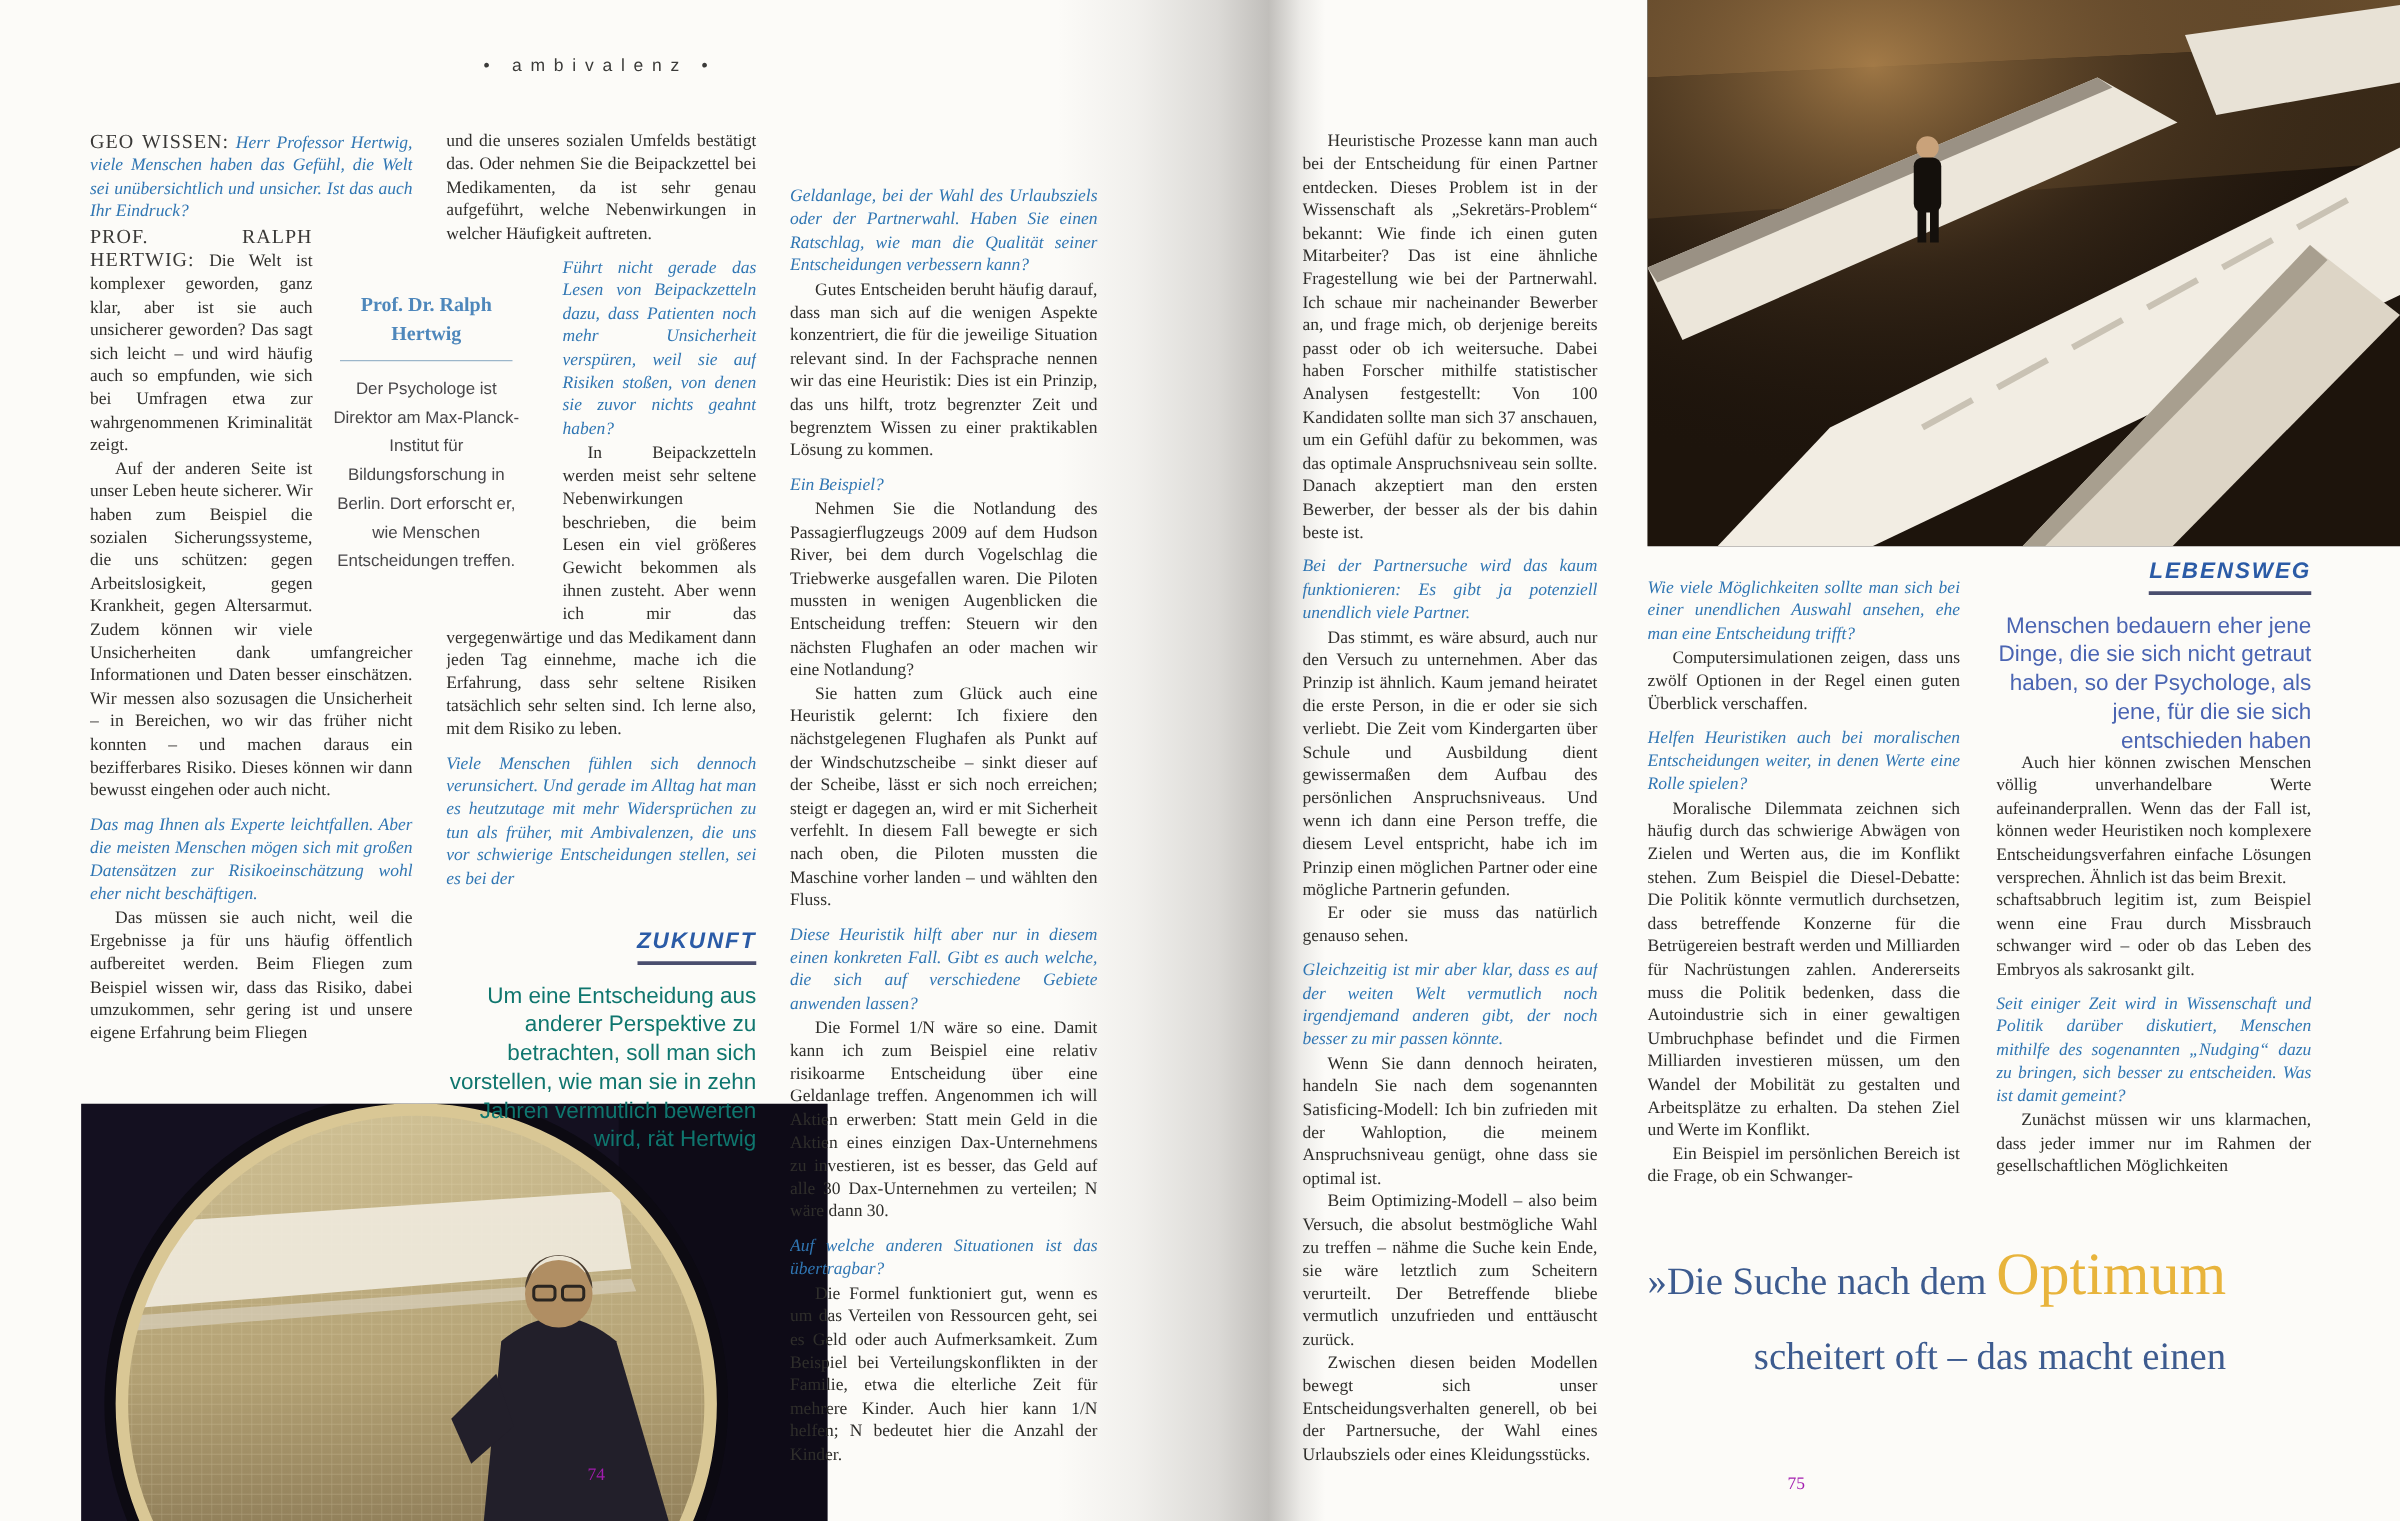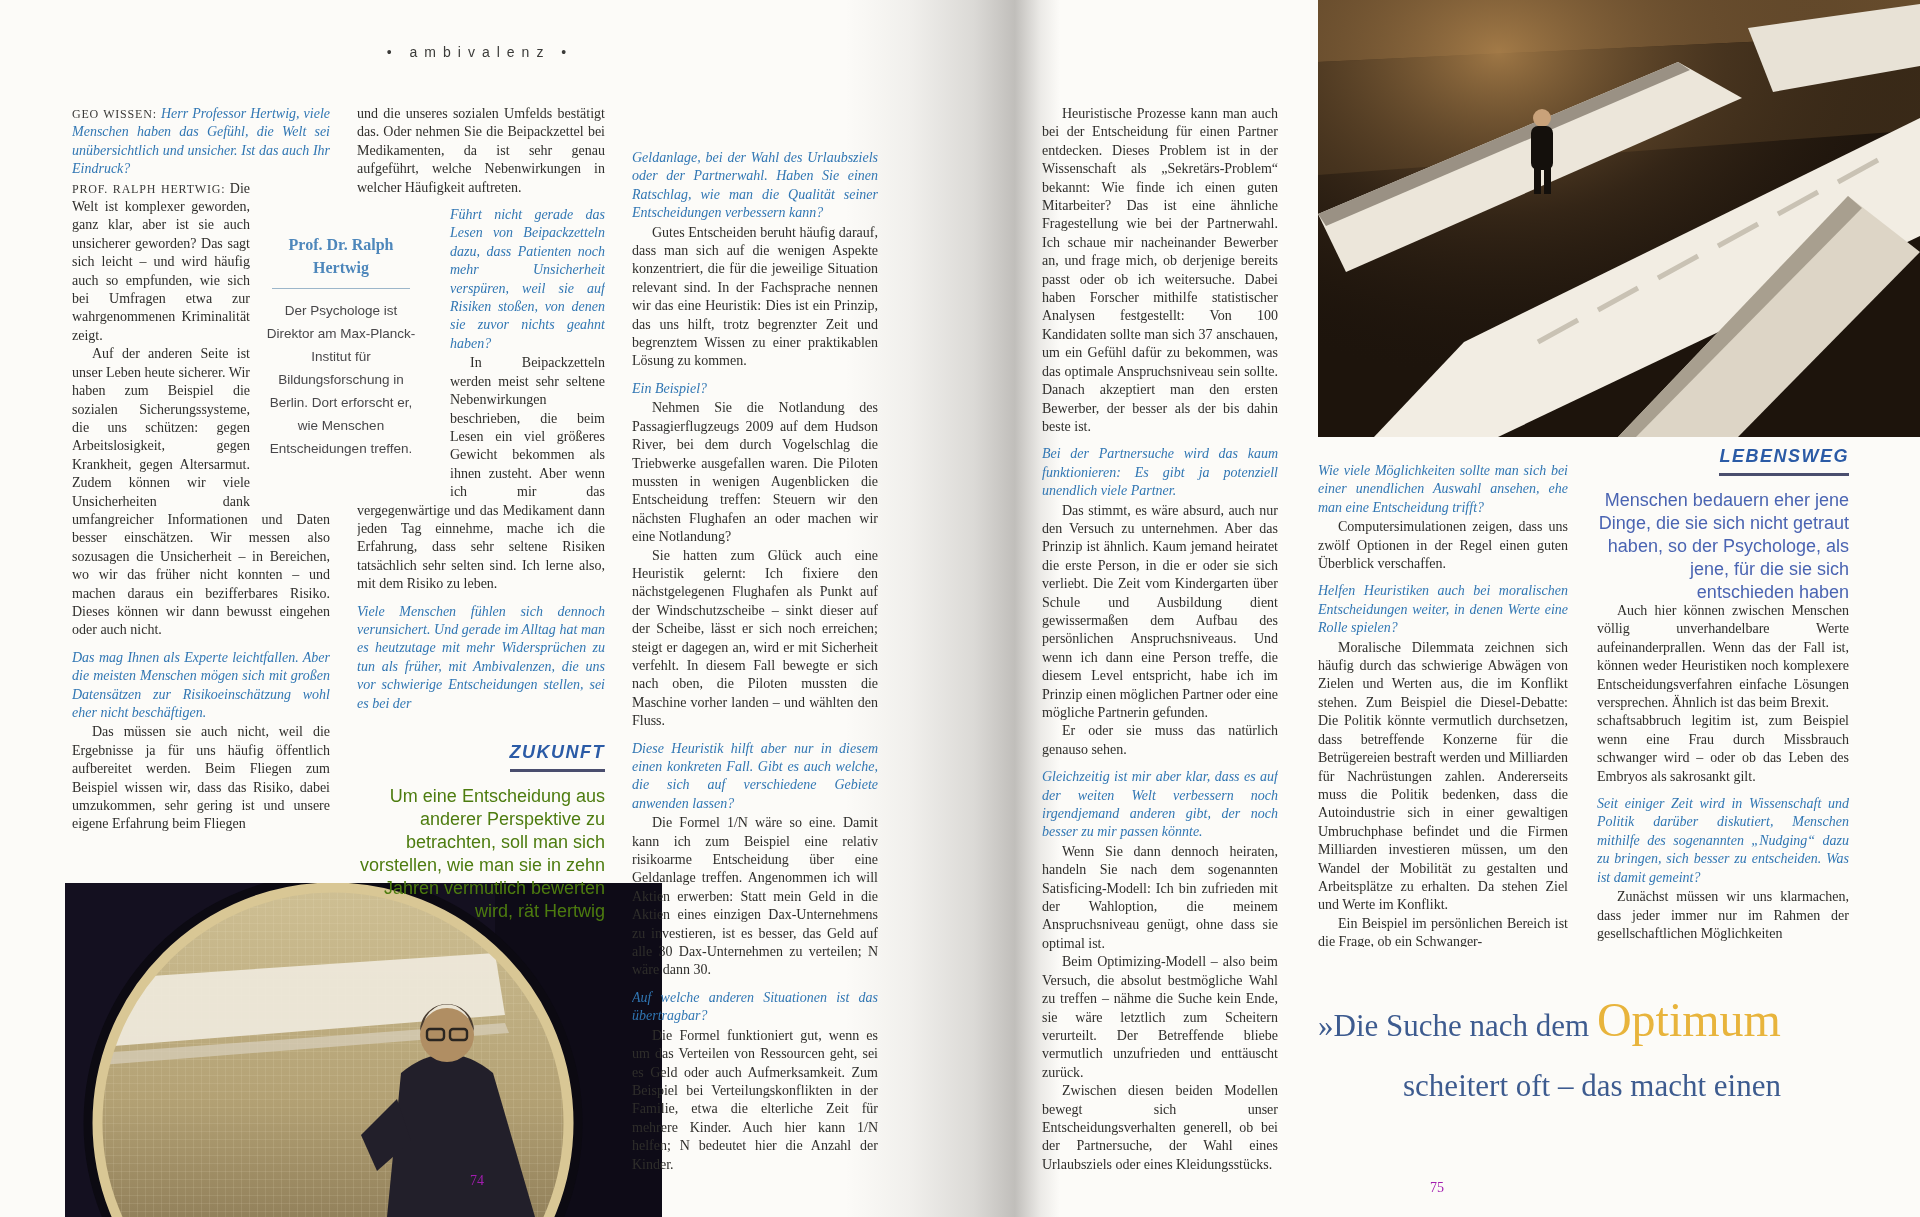--- a/index.html
+++ b/index.html
@@ -13,21 +13,21 @@
   .runhead{position:absolute;left:300px;top:44px;width:360px;text-align:center;
     font-family:"Liberation Sans",sans-serif;font-size:14px;letter-spacing:7px;color:#3b3b39;}
   
   .col{position:absolute;font-size:14px;line-height:18.4px;text-align:justify;overflow:hidden;
        hyphens:auto;-webkit-hyphens:auto;}
   .col p{margin:0;}
   .ans{text-indent:20px;}
   .ni{text-indent:0;}
   .q{color:#3076b3;font-style:italic;margin:9px 0 1px !important;text-indent:0;}
   .q.first{margin-top:0 !important;}
-  .sc{font-style:normal;color:#3a3937;font-size:12px;letter-spacing:.8px;}
+  .sc{font-style:normal;color:#3a3937;font-size:16px;letter-spacing:.8px;}
   .col1{left:72px;top:105px;width:258px;height:772px;}
   .col2{left:357px;top:105px;width:248px;height:620px;}
   .col3{left:632px;top:105px;width:246px;height:1085px;margin-top:44px;}
   .colD{left:1042px;top:105px;width:236px;height:1070px;}
   .colE{left:1318px;top:462px;width:250px;height:485px;}
   .colF{left:1597px;top:602px;width:252px;height:395px;}
   .spacer-r{float:right;width:72px;height:290px;margin:35px 0 6px 8px;}
   .spacer-l{float:left;width:85px;height:245px;margin:45px 8px 6px 0;}
   
   .bio{position:absolute;left:264px;top:233px;width:154px;text-align:center;}
@@ -35,21 +35,21 @@
   .bio .rule{height:1px;background:#9cb6ca;margin:9px 8px 10px;}
   .bio .btxt{font-family:"Liberation Sans",sans-serif;font-size:13.5px;line-height:23px;color:#48474a;}
   
   .sidebar{position:absolute;text-align:right;}
   .sidebar .title{display:inline-block;font-family:"Liberation Sans",sans-serif;font-weight:700;
      font-size:18px;letter-spacing:1.5px;color:#2b5ba6;padding-bottom:6px;
      border-bottom:3px solid #4a4e6e;font-style:italic;}
   .sidebar .cap{margin:13px 0 0;font-family:"Liberation Sans",sans-serif;font-size:18px;
      line-height:23px;}
   .zukunft{left:357px;top:742px;width:248px;}
-  .zukunft .cap{color:#4d7c0f;}
+  .zukunft .cap{color:#0f766e;}
   .lebensweg{left:1597px;top:446px;width:252px;}
   .lebensweg .cap{color:#4a64b2;}
   
   .pq{position:absolute;left:1318px;top:1002px;width:548px;color:#3d5b8f;}
   .pq p{margin:0;font-size:31px;line-height:36px;}
   .pq .l2{margin-top:24px;text-align:center;}
   .pq .l3{margin-top:14px;text-align:center;}
   .gold1{color:#e8b43c;font-size:48px;}
   .gold2{color:#e8b43c;font-size:39px;}
   
@@ -175,21 +175,21 @@
     <p class="ans">Die Formel 1/N wäre so eine. Damit kann ich zum Beispiel eine relativ risikoarme Entscheidung über eine Geldanlage treffen. Angenommen ich will Aktien erwerben: Statt mein Geld in die Aktien eines einzigen Dax-Unternehmens zu investieren, ist es besser, das Geld auf alle 30 Dax-Unternehmen zu verteilen; N wäre dann 30.</p>
     <p class="q">Auf welche anderen Situationen ist das übertragbar?</p>
     <p class="ans">Die Formel funktioniert gut, wenn es um das Verteilen von Ressourcen geht, sei es Geld oder auch Aufmerksamkeit. Zum Beispiel bei Verteilungskonflikten in der Familie, etwa die elterliche Zeit für mehrere Kinder. Auch hier kann 1/N helfen; N bedeutet hier die Anzahl der Kinder.</p>
   </div>
 
   <div class="col colD">
     <p class="ans">Heuristische Prozesse kann man auch bei der Entscheidung für einen Partner entdecken. Dieses Problem ist in der Wissenschaft als „Sekretärs-Problem“ bekannt: Wie finde ich einen guten Mitarbeiter? Das ist eine ähnliche Fragestellung wie bei der Partnerwahl. Ich schaue mir nacheinander Bewerber an, und frage mich, ob derjenige bereits passt oder ob ich weitersuche. Dabei haben Forscher mithilfe statistischer Analysen festgestellt: Von 100 Kandidaten sollte man sich 37 anschauen, um ein Gefühl dafür zu bekommen, was das optimale Anspruchsniveau sein sollte. Danach akzeptiert man den ersten Bewerber, der besser als der bis dahin beste ist.</p>
     <p class="q">Bei der Partnersuche wird das kaum funktionieren: Es gibt ja potenziell unendlich viele Partner.</p>
     <p class="ans">Das stimmt, es wäre absurd, auch nur den Versuch zu unternehmen. Aber das Prinzip ist ähnlich. Kaum jemand heiratet die erste Person, in die er oder sie sich verliebt. Die Zeit vom Kindergarten über Schule und Ausbildung dient gewissermaßen dem Aufbau des persönlichen Anspruchsniveaus. Und wenn ich dann eine Person treffe, die diesem Level entspricht, habe ich im Prinzip einen möglichen Partner oder eine mögliche Partnerin gefunden.</p>
     <p class="ans">Er oder sie muss das natürlich genauso sehen.</p>
-    <p class="q">Gleichzeitig ist mir aber klar, dass es auf der weiten Welt verbessern noch irgendjemand anderen gibt, der noch besser zu mir passen könnte.</p>
+    <p class="q">Gleichzeitig ist mir aber klar, dass es auf der weiten Welt vermutlich noch irgendjemand anderen gibt, der noch besser zu mir passen könnte.</p>
     <p class="ans">Wenn Sie dann dennoch heiraten, handeln Sie nach dem sogenannten Satisficing-Modell: Ich bin zufrieden mit der Wahloption, die meinem Anspruchsniveau genügt, ohne dass sie optimal ist.</p>
     <p class="ans">Beim Optimizing-Modell – also beim Versuch, die absolut bestmögliche Wahl zu treffen – nähme die Suche kein Ende, sie wäre letztlich zum Scheitern verurteilt. Der Betreffende bliebe vermutlich unzufrieden und enttäuscht zurück.</p>
     <p class="ans">Zwischen diesen beiden Modellen bewegt sich unser Entscheidungsverhalten generell, ob bei der Partnersuche, der Wahl eines Urlaubsziels oder eines Kleidungsstücks.</p>
   </div>
 
   <div class="col colE">
     <p class="q first">Wie viele Möglichkeiten sollte man sich bei einer unendlichen Auswahl ansehen, ehe man eine Entscheidung trifft?</p>
     <p class="ans">Computersimulationen zeigen, dass uns zwölf Optionen in der Regel einen guten Überblick verschaffen.</p>
     <p class="q">Helfen Heuristiken auch bei moralischen Entscheidungen weiter, in denen Werte eine Rolle spielen?</p>
     <p class="ans">Moralische Dilemmata zeichnen sich häufig durch das schwierige Abwägen von Zielen und Werten aus, die im Konflikt stehen. Zum Beispiel die Diesel-Debatte: Die Politik könnte vermutlich durchsetzen, dass betreffende Konzerne für die Betrügereien bestraft werden und Milliarden für Nachrüstungen zahlen. Andererseits muss die Politik bedenken, dass die Autoindustrie sich in einer gewaltigen Umbruchphase befindet und die Firmen Milliarden investieren müssen, um den Wandel der Mobilität zu gestalten und Arbeitsplätze zu erhalten. Da stehen Ziel und Werte im Konflikt.</p>

